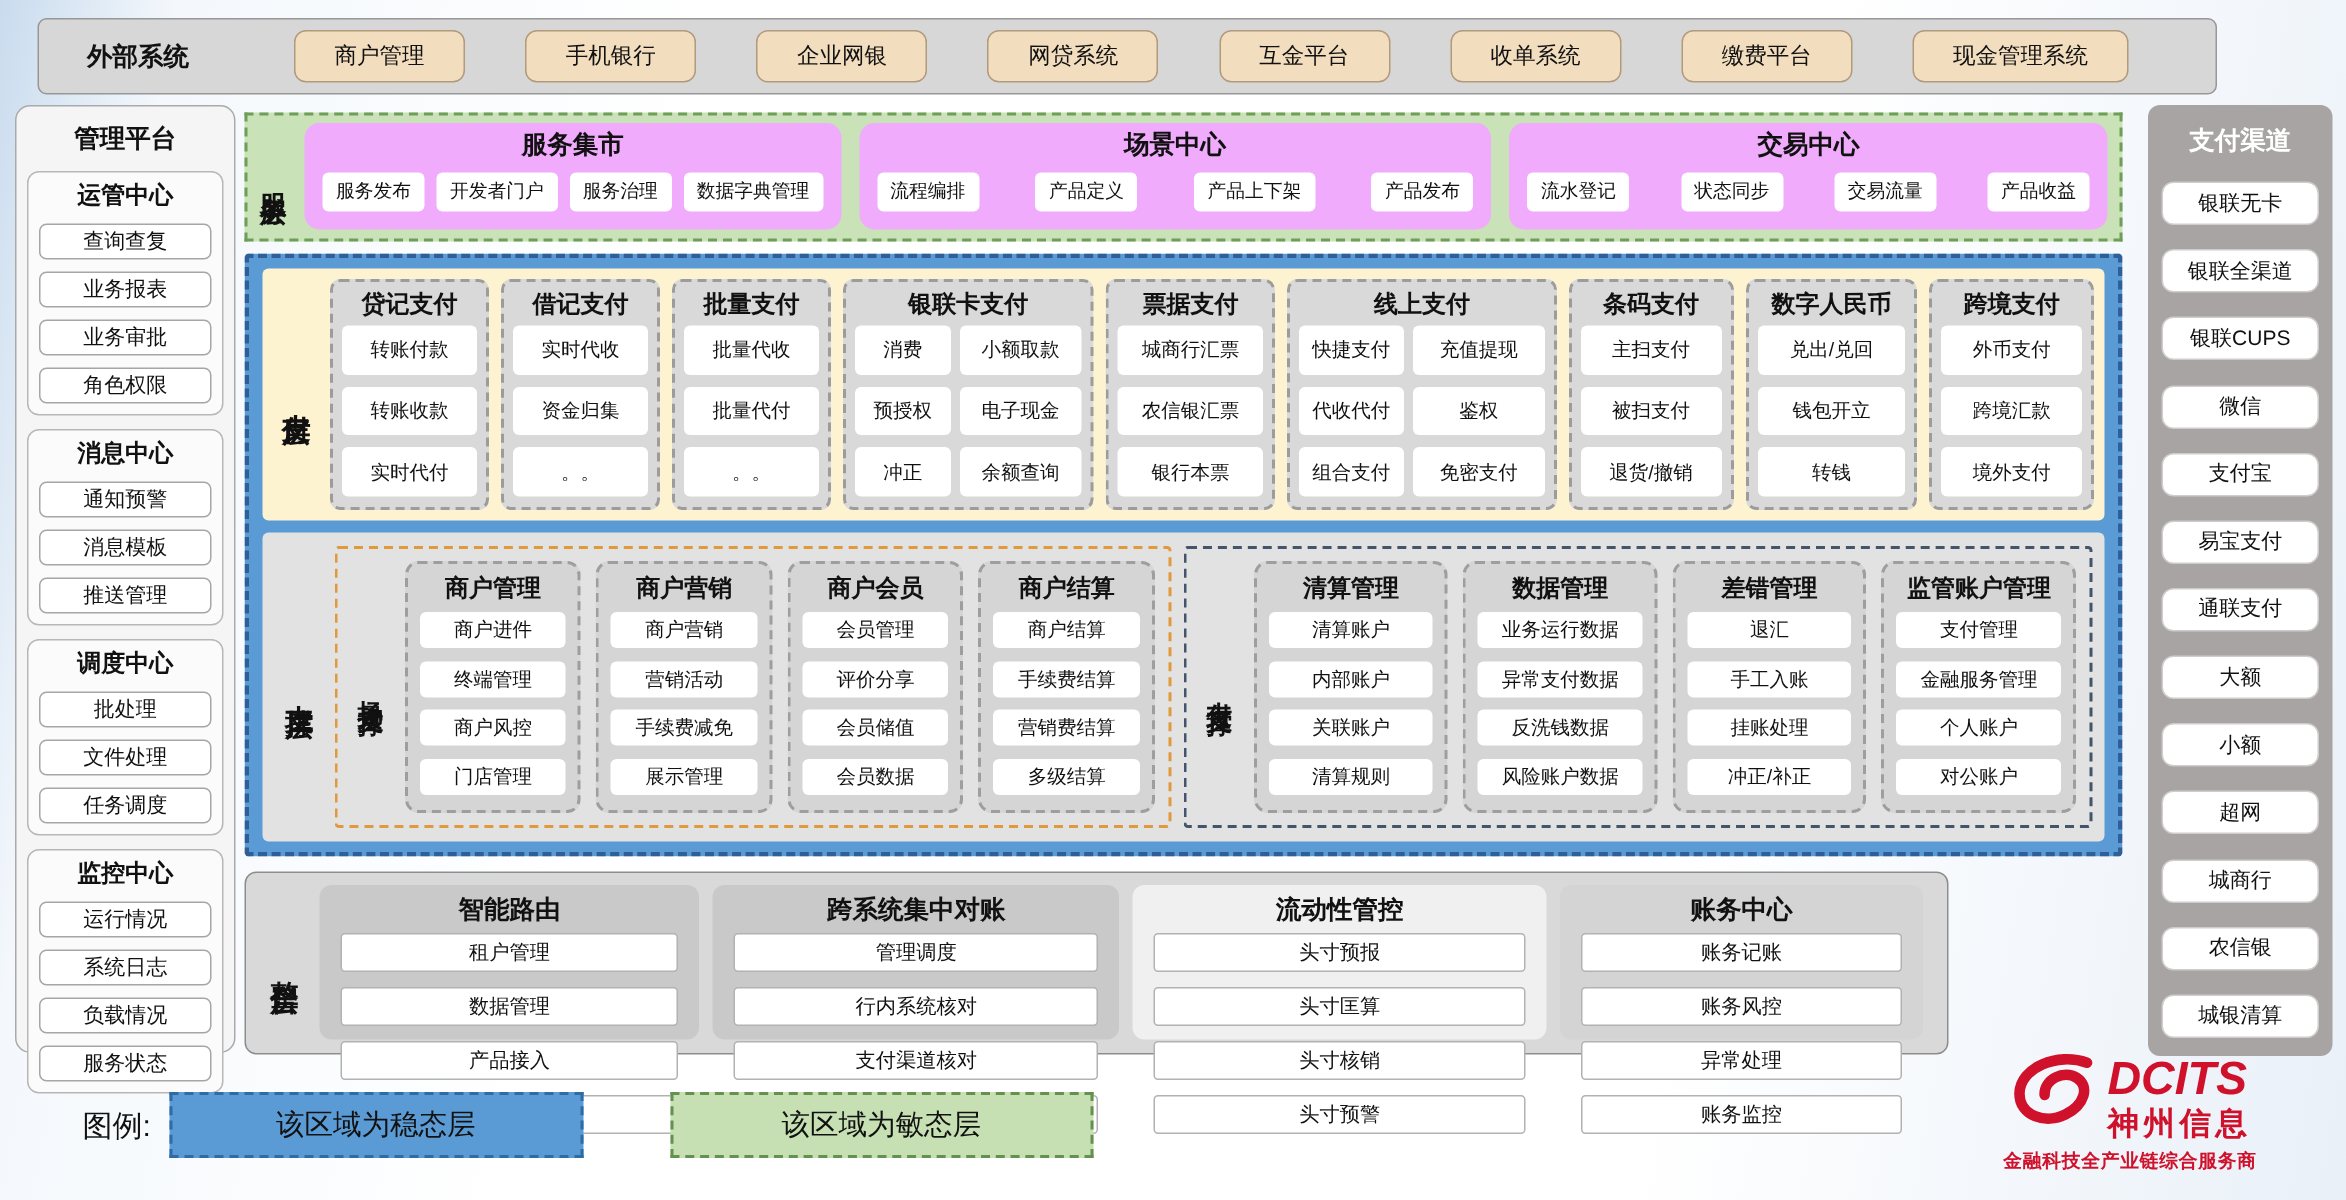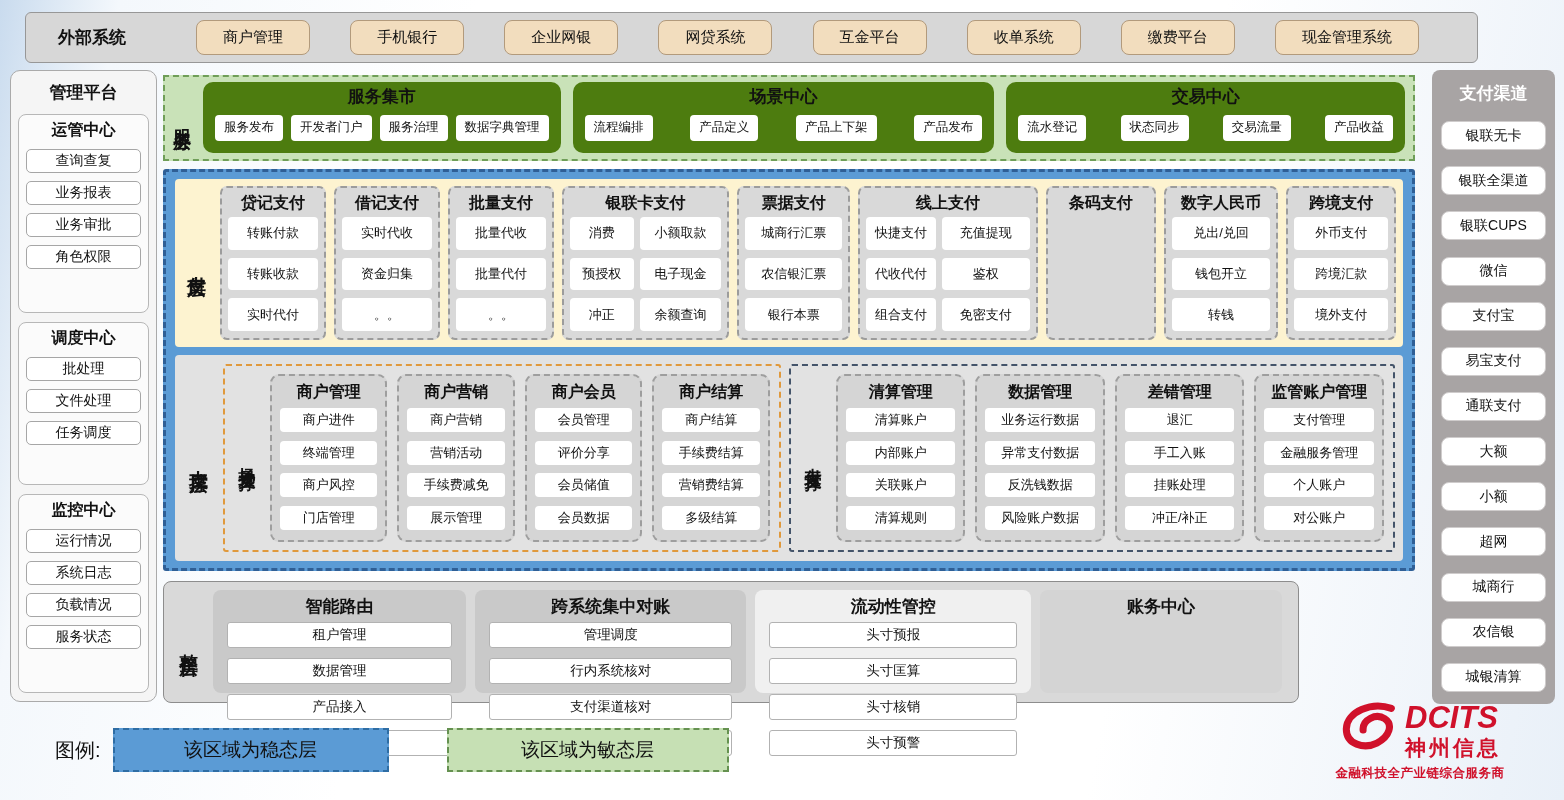--- a/index.html
+++ b/index.html
@@ -56,21 +56,21 @@
   .rp-title{color:#fff;font-weight:bold;font-size:17px;text-align:center;}
   .rp-btn{border-radius:8px;min-height:27px;font-size:14px;border:1px solid #cfcccc;}
   
   .service-layer{
     position:absolute;left:163px;top:75px;width:1252px;height:86px;
     background:#c9e2b8;border:2px dashed #6f9e58;box-sizing:border-box;
     display:flex;align-items:stretch;padding:5px 8px 6px;gap:12px;
   }
   .svc-vlabel{font-size:18px;letter-spacing:2px;}
   .svc-group{
-    background:#4d7c0f;border-radius:10px;padding:3px 12px 6px;
+    background:#f0abfc;border-radius:10px;padding:3px 12px 6px;
     display:flex;flex-direction:column;box-sizing:border-box;
   }
   .svc-title{font-weight:bold;font-size:17px;text-align:center;}
   .svc-items{flex:1;display:flex;align-items:center;justify-content:space-between;gap:8px;}
   .svc-btn{font-size:12.5px;min-height:26px;padding:0 9px;flex:0 1 auto;}
   
   .stable{
     position:absolute;left:163px;top:169px;width:1252px;height:402px;
     background:#5b9bd5;border:3px dashed #2f5f96;border-radius:3px;
     box-sizing:border-box;padding:7px 9px;display:flex;flex-direction:column;gap:8px;
@@ -152,20 +152,26 @@
   <div class="left-panel">
     <div class="lp-title">管理平台</div>
   <div class="lp-group" style="flex: 5 1 0px;">
         <div class="lp-gtitle">运管中心</div>
         <div class="btn lp-btn">查询查复</div>
         <div class="btn lp-btn">业务报表</div>
         <div class="btn lp-btn">业务审批</div>
         <div class="btn lp-btn">角色权限</div>
       </div>
       <div class="lp-group" style="flex: 4 1 0px;">
+        <div class="lp-gtitle">消息中心</div>
+        <div class="btn lp-btn">通知预警</div>
+        <div class="btn lp-btn">消息模板</div>
+        <div class="btn lp-btn">推送管理</div>
+      </div>
+      <div class="lp-group" style="flex: 4 1 0px;">
         <div class="lp-gtitle">调度中心</div>
         <div class="btn lp-btn">批处理</div>
         <div class="btn lp-btn">文件处理</div>
         <div class="btn lp-btn">任务调度</div>
       </div>
       <div class="lp-group" style="flex: 5 1 0px;">
         <div class="lp-gtitle">监控中心</div>
         <div class="btn lp-btn">运行情况</div>
         <div class="btn lp-btn">系统日志</div>
         <div class="btn lp-btn">负载情况</div>
@@ -256,20 +262,25 @@
             <div class="btn">快捷支付</div>
             <div class="btn">充值提现</div>
             <div class="btn">代收代付</div>
             <div class="btn">鉴权</div>
             <div class="btn">组合支付</div>
             <div class="btn">免密支付</div>
           </div>
         </div>
         <div class="pay-group" style="flex: 1.04 1 0px;">
           <div class="pay-title">条码支付</div>
+          <div class="pay-items">
+            <div class="btn">主扫支付</div>
+            <div class="btn">被扫支付</div>
+            <div class="btn">退货/撤销</div>
+          </div>
         </div>
         <div class="pay-group" style="flex: 1.1 1 0px;">
           <div class="pay-title">数字人民币</div>
           <div class="pay-items">
             <div class="btn">兑出/兑回</div>
             <div class="btn">钱包开立</div>
             <div class="btn">转钱</div>
           </div>
         </div>
         <div class="pay-group" style="flex: 1.04 1 0px;">
@@ -388,20 +399,26 @@
         <div class="int-title">流动性管控</div>
         <div class="int-grid">
           <div class="btn int-btn">头寸预报</div>
           <div class="btn int-btn">头寸匡算</div>
           <div class="btn int-btn">头寸核销</div>
           <div class="btn int-btn">头寸预警</div>
         </div>
       </div>
       <div class="int-group" style="flex: 0.95 1 0px; background: rgb(212, 212, 212);">
         <div class="int-title">账务中心</div>
+        <div class="int-grid">
+          <div class="btn int-btn">账务记账</div>
+          <div class="btn int-btn">账务风控</div>
+          <div class="btn int-btn">异常处理</div>
+          <div class="btn int-btn">账务监控</div>
+        </div>
       </div>
     </div>
 
   <div class="right-panel">
     <div class="rp-title">支付渠道</div>
   <div class="btn rp-btn">银联无卡</div>
       <div class="btn rp-btn">银联全渠道</div>
       <div class="btn rp-btn">银联CUPS</div>
       <div class="btn rp-btn">微信</div>
       <div class="btn rp-btn">支付宝</div>

